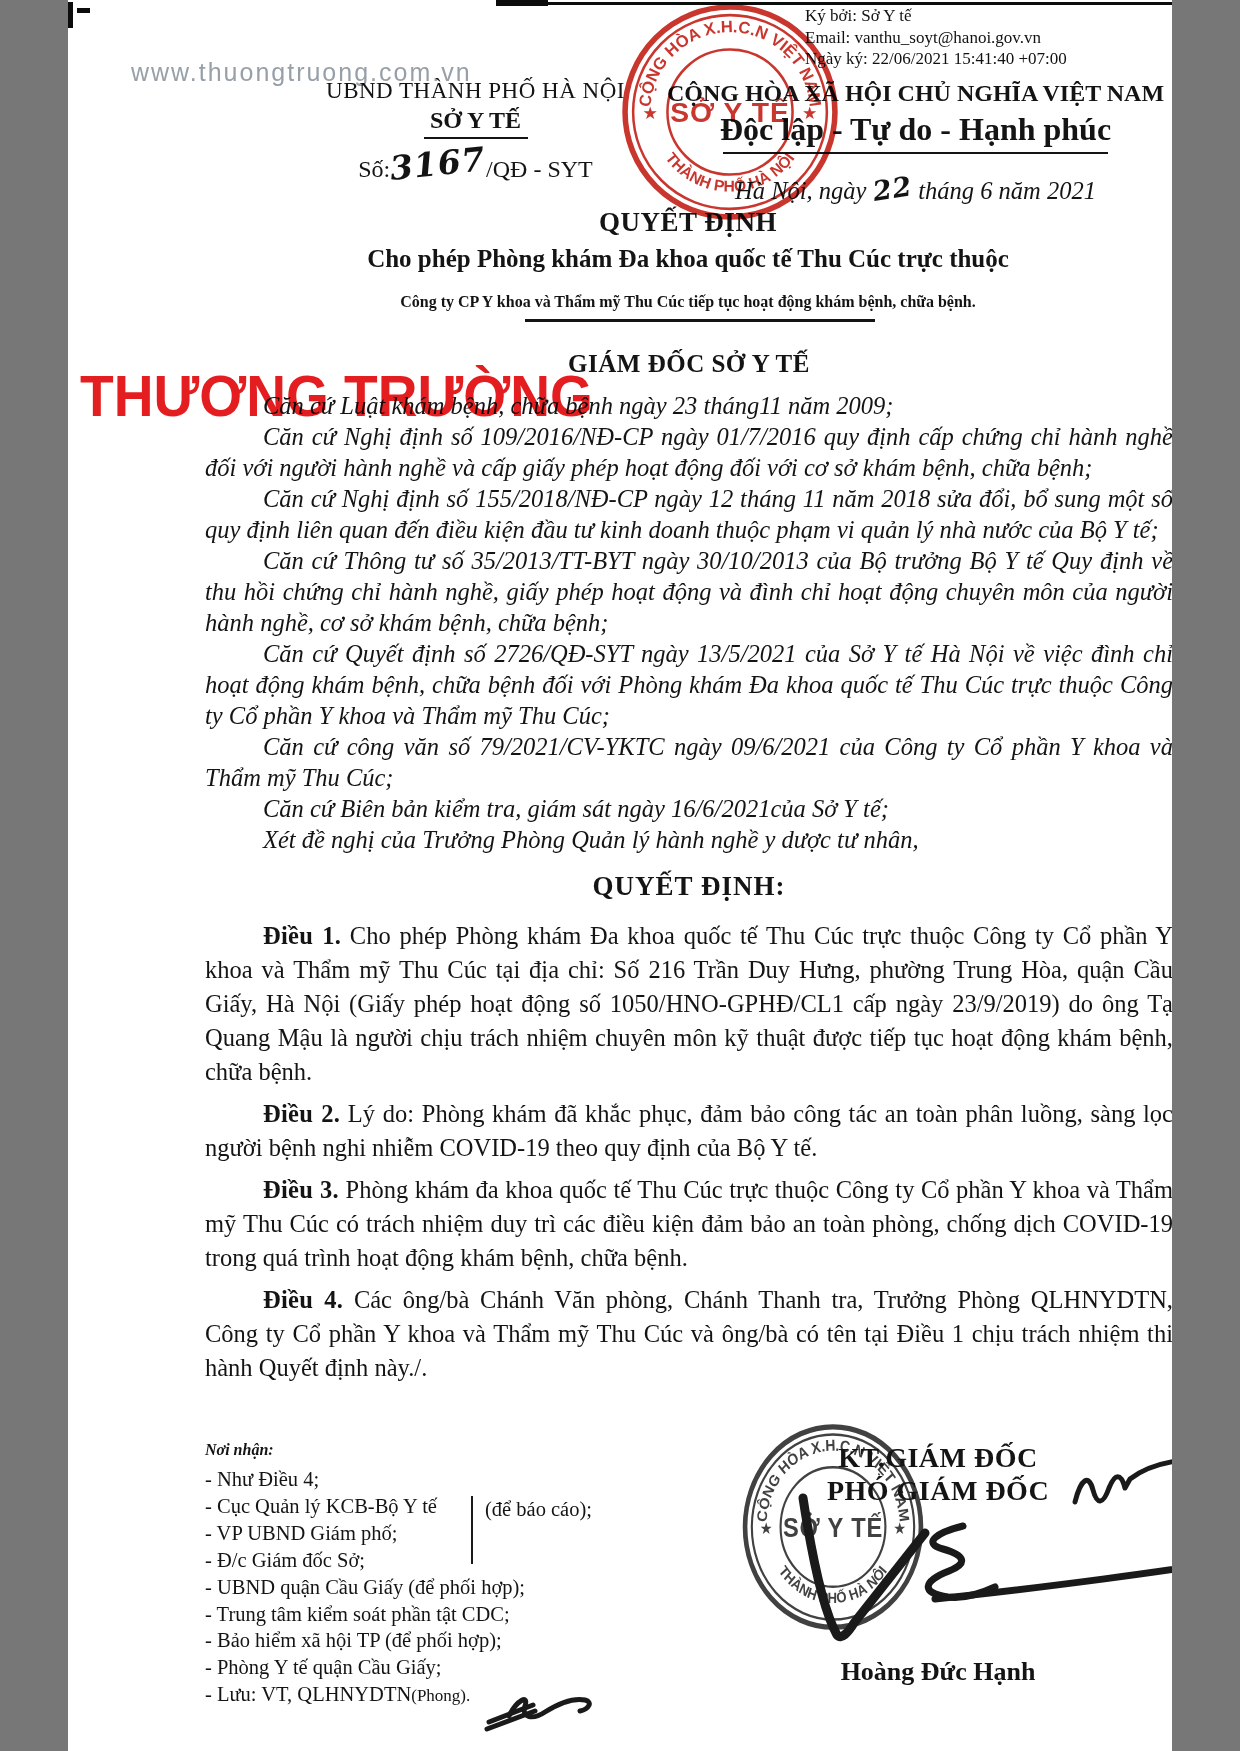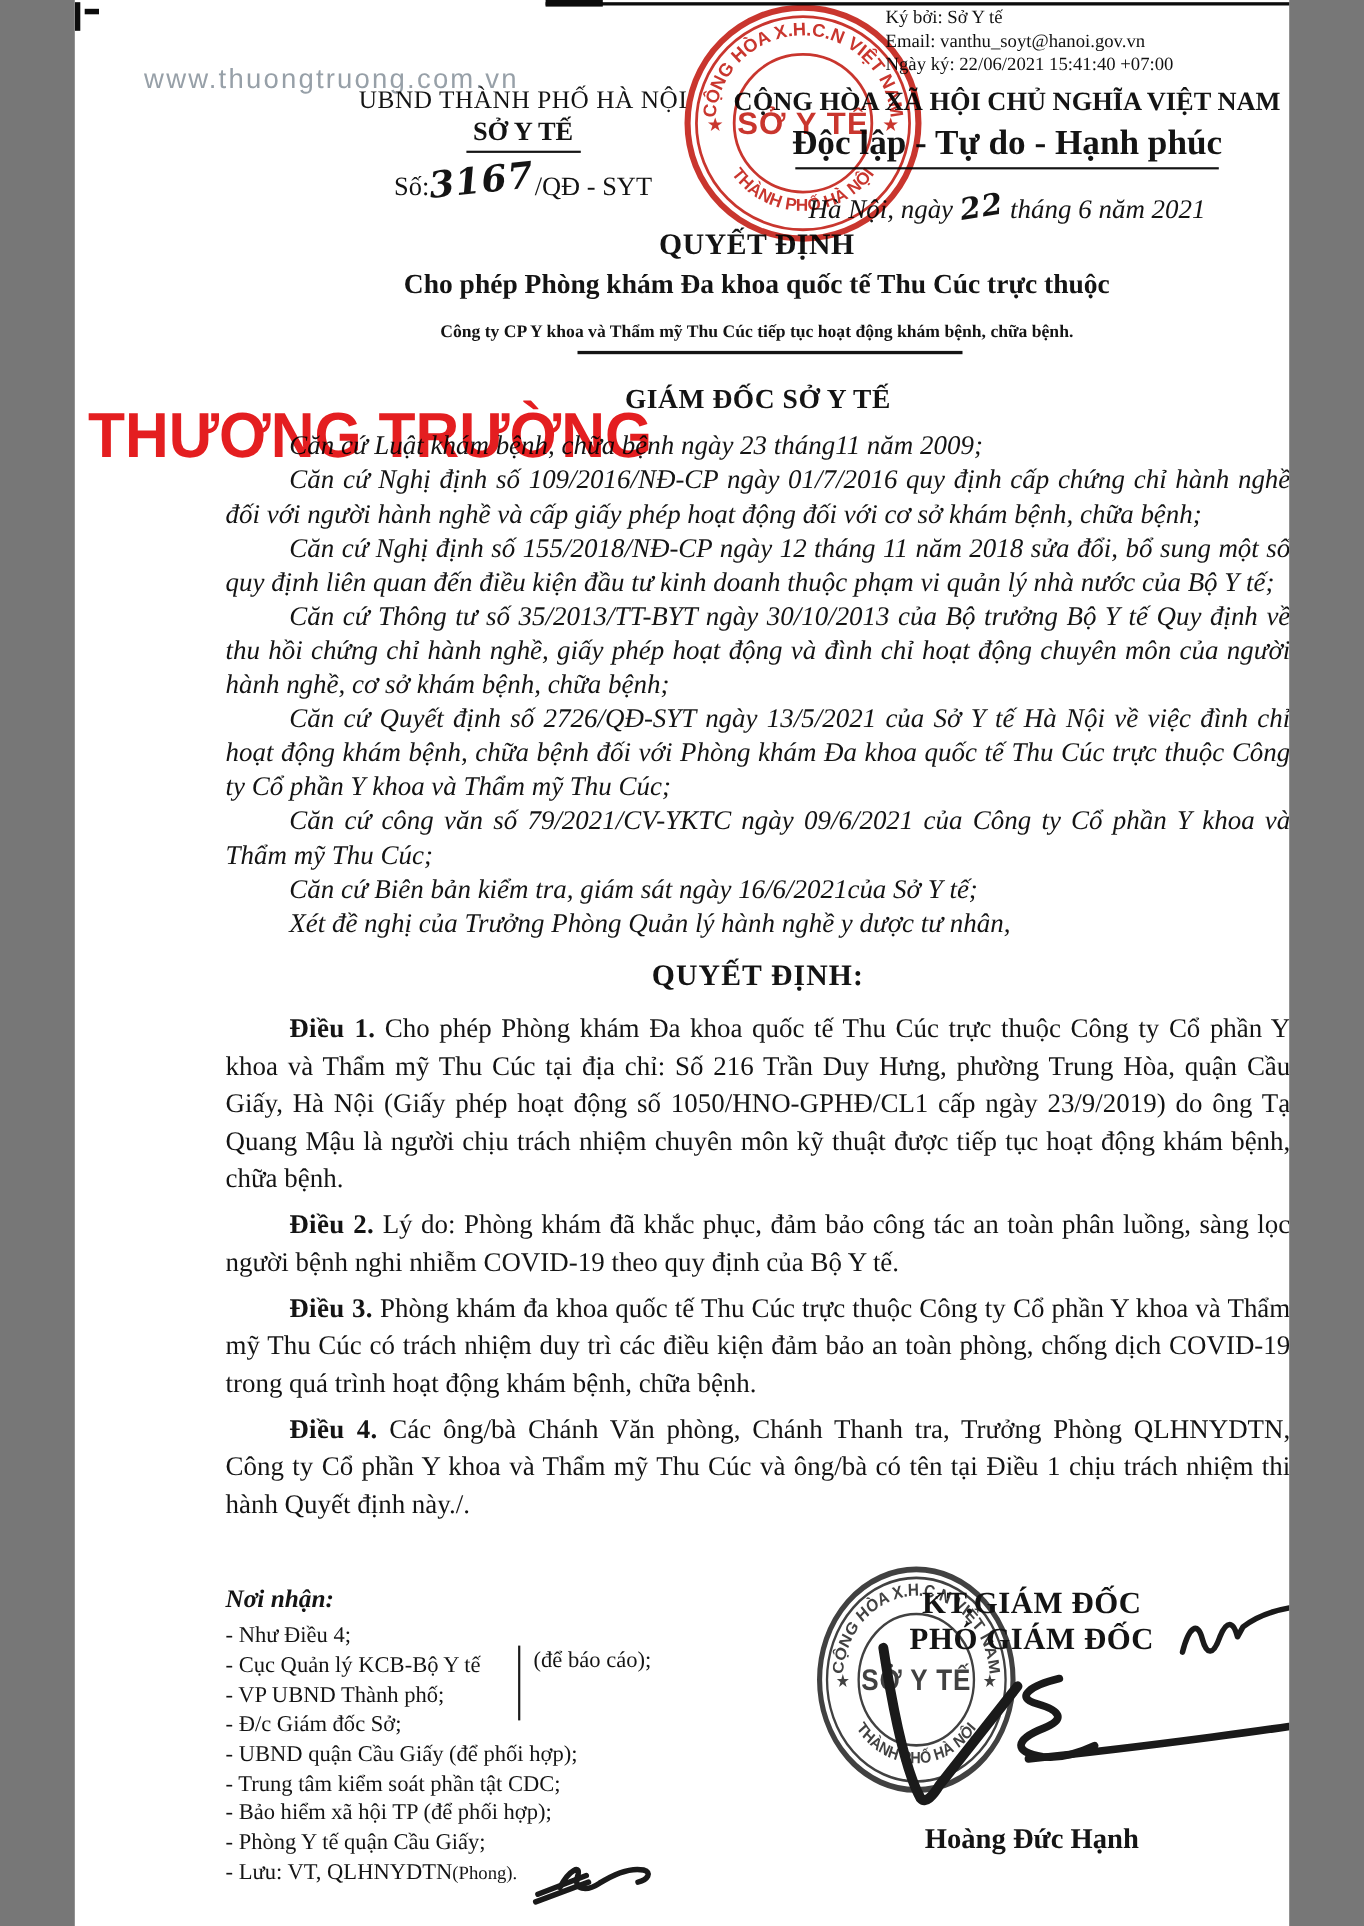--- a/index.html
+++ b/index.html
@@ -49,21 +49,21 @@
 
   
   .watermark{position:absolute;left:12px;top:362px;z-index:6;mix-blend-mode:multiply;pointer-events:none;}
   .wm-text{font-family:"Liberation Sans","DejaVu Sans",sans-serif;font-weight:800;font-size:58px;
            color:#e41e20;letter-spacing:0px;transform:scaleX(.95);transform-origin:left;white-space:nowrap;}
   .wm-url{position:absolute;left:63px;top:58px;font-family:"Liberation Sans","DejaVu Sans",sans-serif;
           font-size:25px;color:#97a0a8;letter-spacing:2px;white-space:nowrap;z-index:5;mix-blend-mode:multiply;}
 
   
   .recipients{position:absolute;left:137px;top:1441px;width:470px;}
-  .recipients .rcpt-heading{font-size:23px;font-weight:bold;font-style:italic;margin:0 0 7px;}
+  .recipients .rcpt-heading{font-size:16px;font-weight:bold;font-style:italic;margin:0 0 7px;}
   .recipients div.rcpt-item{font-size:20.5px;line-height:26.9px;white-space:nowrap;}
   .rcpt-small{font-size:17px;}
   .bracket-line{position:absolute;left:403px;top:1496px;width:2px;height:68px;background:#1a1a1a;}
   .side-note{position:absolute;left:417px;top:1498px;font-size:20.5px;white-space:nowrap;}
 
   .sign-titles{position:absolute;left:640px;top:1441px;width:460px;text-align:center;z-index:4;}
   .sign-titles div{font-size:28px;font-weight:bold;line-height:33px;letter-spacing:.5px;}
   .signer-name{position:absolute;left:640px;top:1657px;width:460px;text-align:center;
                font-size:26px;font-weight:bold;z-index:4;}
 
@@ -160,21 +160,21 @@
 
   <div class="watermark">
     <div class="wm-text">THƯƠNG TRƯỜNG</div>
   </div>
   <div class="wm-url">www.thuongtruong.com.vn</div>
 
   <div class="recipients">
     <div class="rcpt-heading">Nơi nhận:</div>
     <div class="rcpt-item">- Như Điều 4;</div>
     <div class="rcpt-item">- Cục Quản lý KCB-Bộ Y tế</div>
-    <div class="rcpt-item">- VP UBND Thành phố;</div>
+    <div class="rcpt-item">- VP UBND Giám phố;</div>
     <div class="rcpt-item">- Đ/c Giám đốc Sở;</div>
     <div class="rcpt-item">- UBND quận Cầu Giấy (để phối hợp);</div>
     <div class="rcpt-item">- Trung tâm kiểm soát phần tật CDC;</div>
     <div class="rcpt-item">- Bảo hiểm xã hội TP (để phối hợp);</div>
     <div class="rcpt-item">- Phòng Y tế quận Cầu Giấy;</div>
     <div class="rcpt-item"><span>- Lưu: VT, QLHNYDTN</span><span class="rcpt-small">(Phong).</span></div>
   </div>
   <div class="bracket-line"></div>
   <div class="side-note">(để báo cáo);</div>
 

